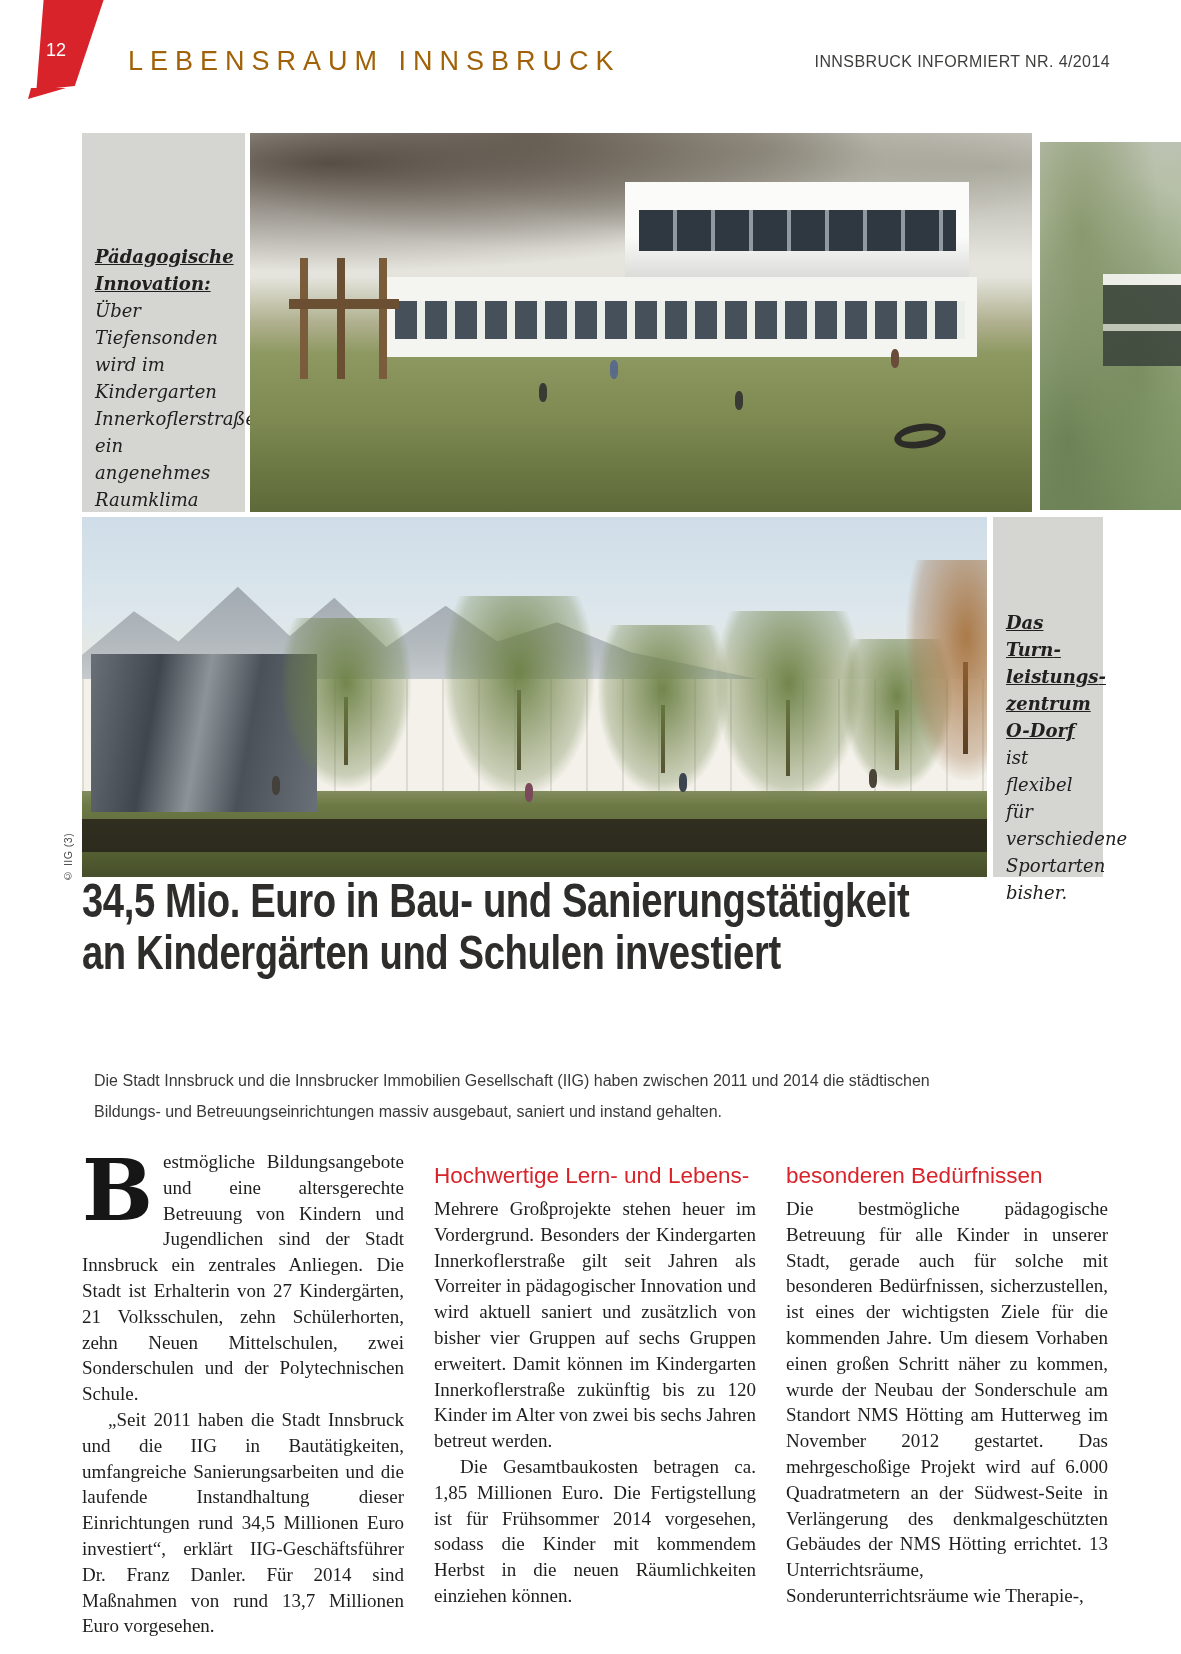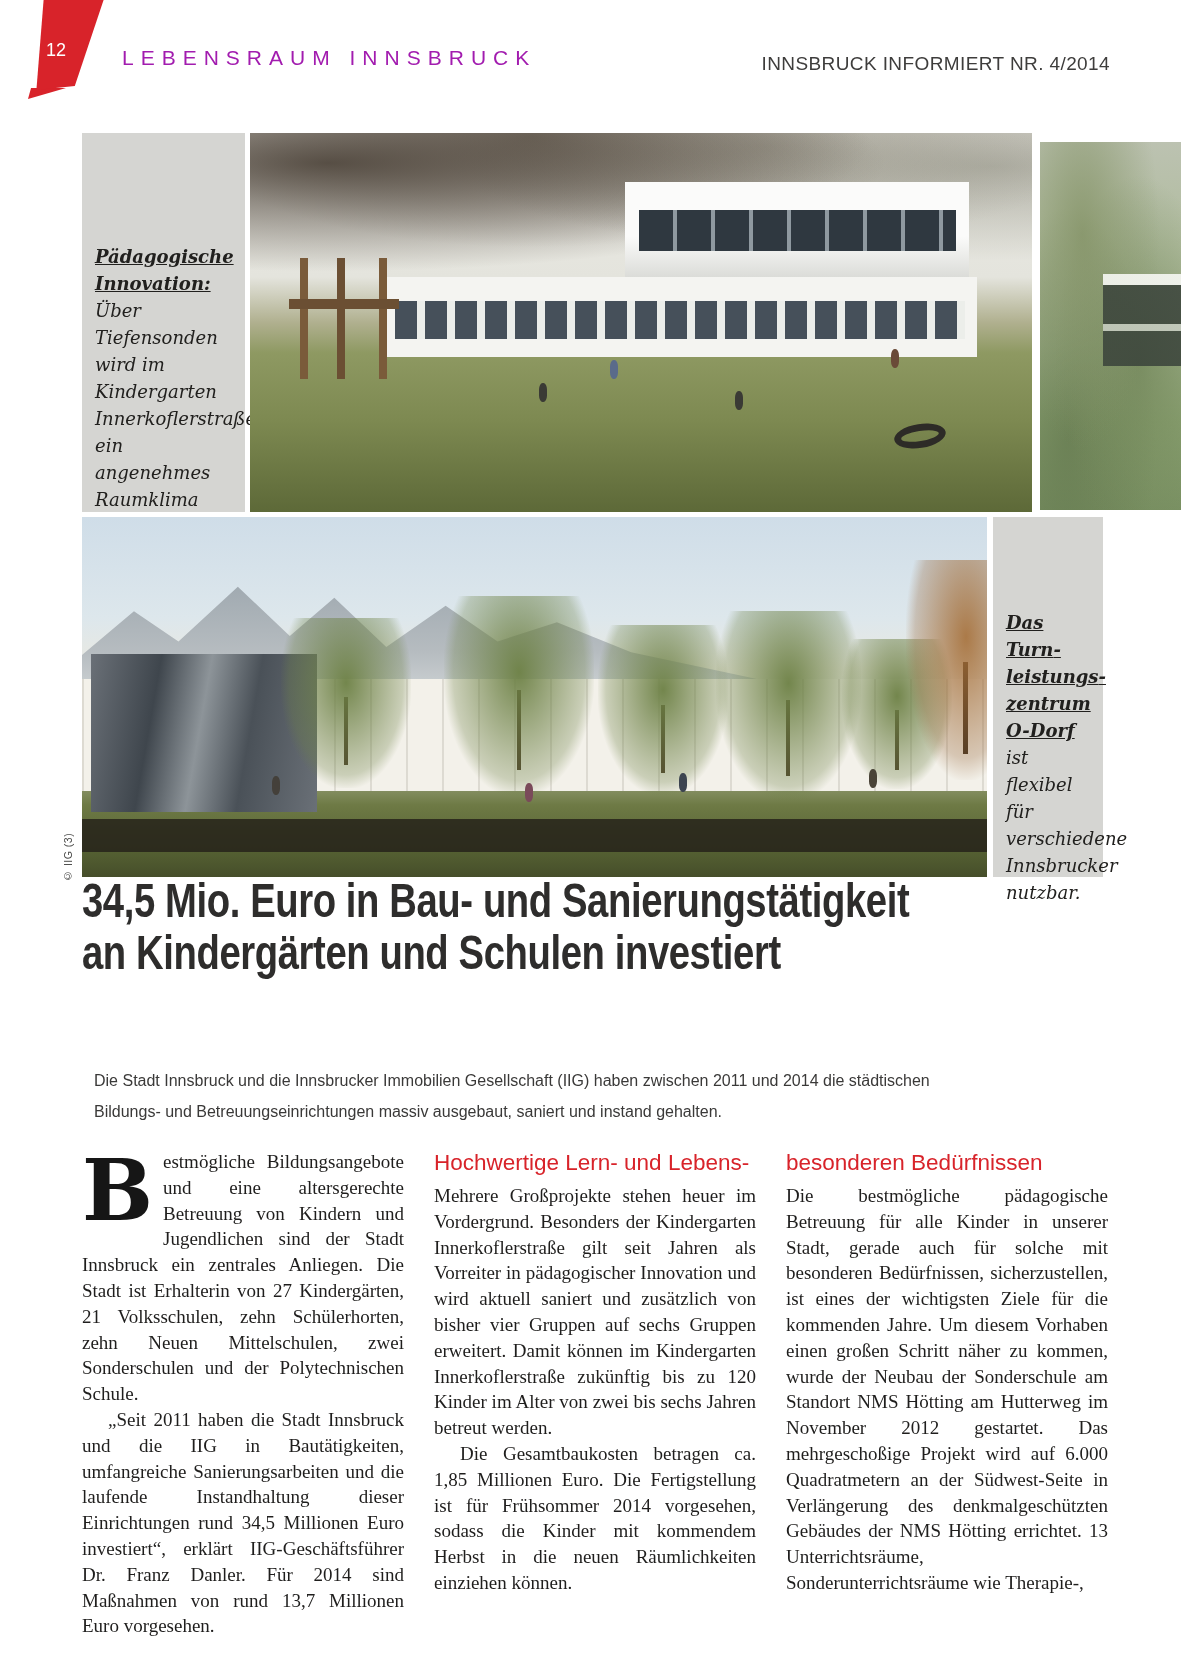--- a/index.html
+++ b/index.html
@@ -7,23 +7,23 @@
         overflow:hidden;font-family:"Liberation Sans",sans-serif;}
 
   
   .flag-main{position:absolute;left:30px;top:0;width:80px;height:100px;
              background:var(--accent-red,#d8232a);
              clip-path:polygon(17% 0,92% 0,56% 86%,8% 90%);}
   .flag-fold{position:absolute;left:28px;top:88px;width:38px;height:11px;
              background:var(--accent-red,#d8232a);
              clip-path:polygon(0 100%,8% 0,100% 0);}
   .page-number{position:absolute;left:46px;top:40px;font-size:18px;color:#fff;z-index:3;}
-  .section-title{position:absolute;left:122px;top:46px;font-size:21px;letter-spacing:7px;
-                 color:#a21caf;white-space:nowrap;}
-  .issue-info{position:absolute;right:71px;top:53px;font-size:19px;letter-spacing:.4px;
+  .section-title{position:absolute;left:128px;top:46px;font-size:27px;letter-spacing:7px;
+                 color:#a16207;white-space:nowrap;}
+  .issue-info{position:absolute;right:71px;top:53px;font-size:16px;letter-spacing:.4px;
               color:#3e3d3c;white-space:nowrap;}
 
   
   .caption-box{position:absolute;background:var(--caption-bg,#d5d5d2);
                font-family:"DejaVu Serif","Liberation Serif",serif;font-style:italic;
                color:#21201e;font-size:18px;line-height:27px;}
   .caption-top{left:82px;top:133px;width:163px;height:379px;box-sizing:border-box;
                padding:110px 10px 0 13px;}
   .caption-bottom{left:993px;top:517px;width:110px;height:360px;box-sizing:border-box;
                   padding:92px 10px 0 13px;}
@@ -98,21 +98,21 @@
   .lede{position:absolute;left:82px;top:1053px;width:900px;margin:12px;
         font-size:16px;line-height:31px;color:#3a3938;}
 
   .columns{position:absolute;left:82px;top:1149px;width:1026px;display:grid;
            grid-template-columns:repeat(3,1fr);column-gap:30px;}
   .col{font-family:"Liberation Serif",serif;font-size:19px;line-height:25.8px;
        color:#1f1e1d;text-align:justify;}
   .col p{margin:0;}
   .col .indent{text-indent:26px;}
   .red-heading{font-family:"Liberation Sans",sans-serif;color:var(--accent-red,#d8232a);
-               font-size:22.5px;line-height:27px;margin:0 0 7px 0;font-weight:500;
+               font-size:22.5px;line-height:27px;margin:13px 0 7px 0;font-weight:500;
                text-align:left;}
   .red-heading span{display:block;}
   .dropcap{float:left;font-family:"DejaVu Serif",serif;font-weight:bold;font-size:84px;
            line-height:72px;margin:6px 10px 0 0;color:#161616;}
 </style>
 </head>
 <body>
 
 <div class="page">
 
@@ -158,21 +158,21 @@
     <div class="pb-tree pb-t4"></div>
     <div class="pb-tree pb-t5"></div>
     <div class="pb-torange"></div>
     <div class="figure pb-f1"></div>
     <div class="figure pb-f2"></div>
     <div class="figure pb-f3"></div>
     <div class="figure pb-f4"></div>
   </div>
 
   <div class="caption-box caption-bottom">
-    <b>Das Turn­leistungs­zentrum O-Dorf</b><span> ist flexibel für verschiedene Innsbrucker nutzbar.</span>
+    <b>Das Turn­leistungs­zentrum O-Dorf</b><span> ist flexibel für verschiedene Sportarten bisher.</span>
   </div>
 
   <div class="photo-credit">© IIG (3)</div>
 
   <h1 class="headline">
     <span>34,5 Mio. Euro in Bau- und Sanierungstätigkeit</span>
     <span>an Kindergärten und Schulen investiert</span>
   </h1>
   <p class="lede">Die Stadt Innsbruck und die Innsbrucker Immobilien Gesellschaft (IIG) haben zwischen 2011 und 2014 die städtischen Bildungs- und Betreuungseinrichtungen massiv ausgebaut, saniert und instand gehalten.</p>
 

